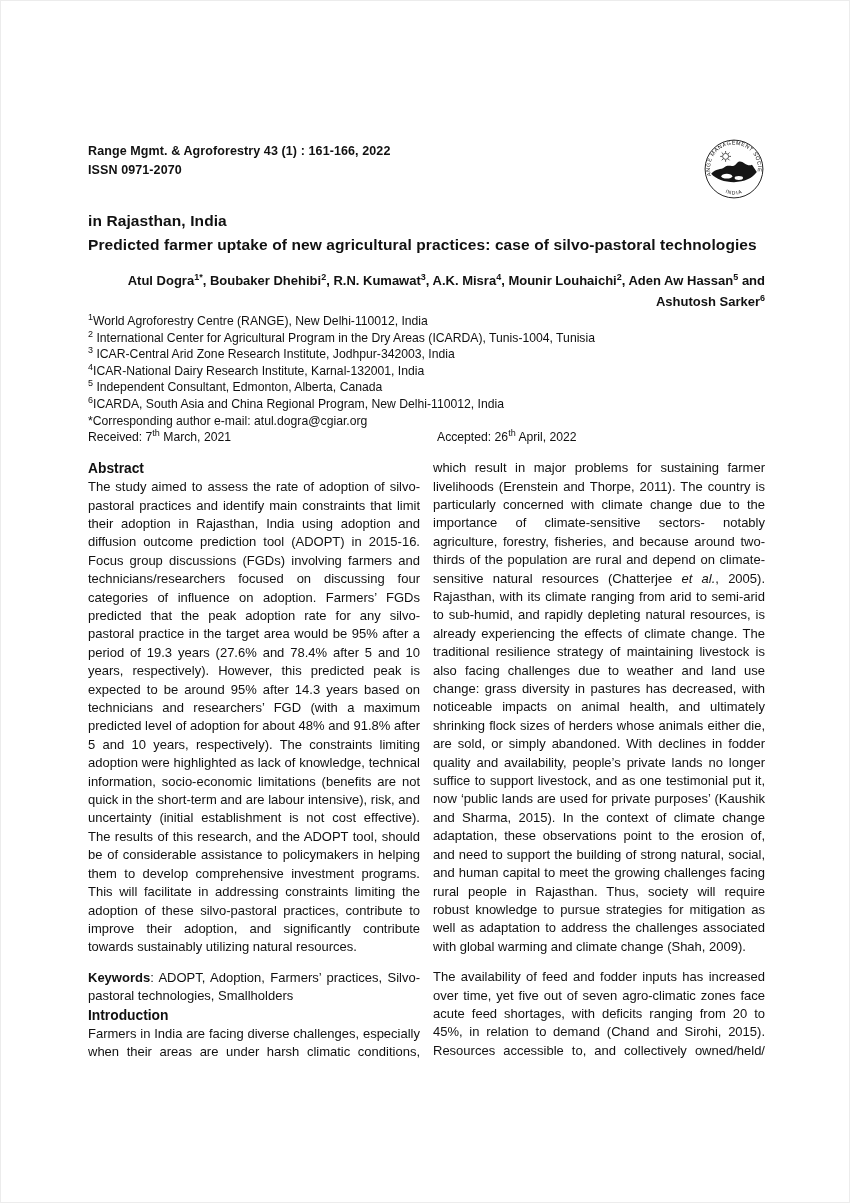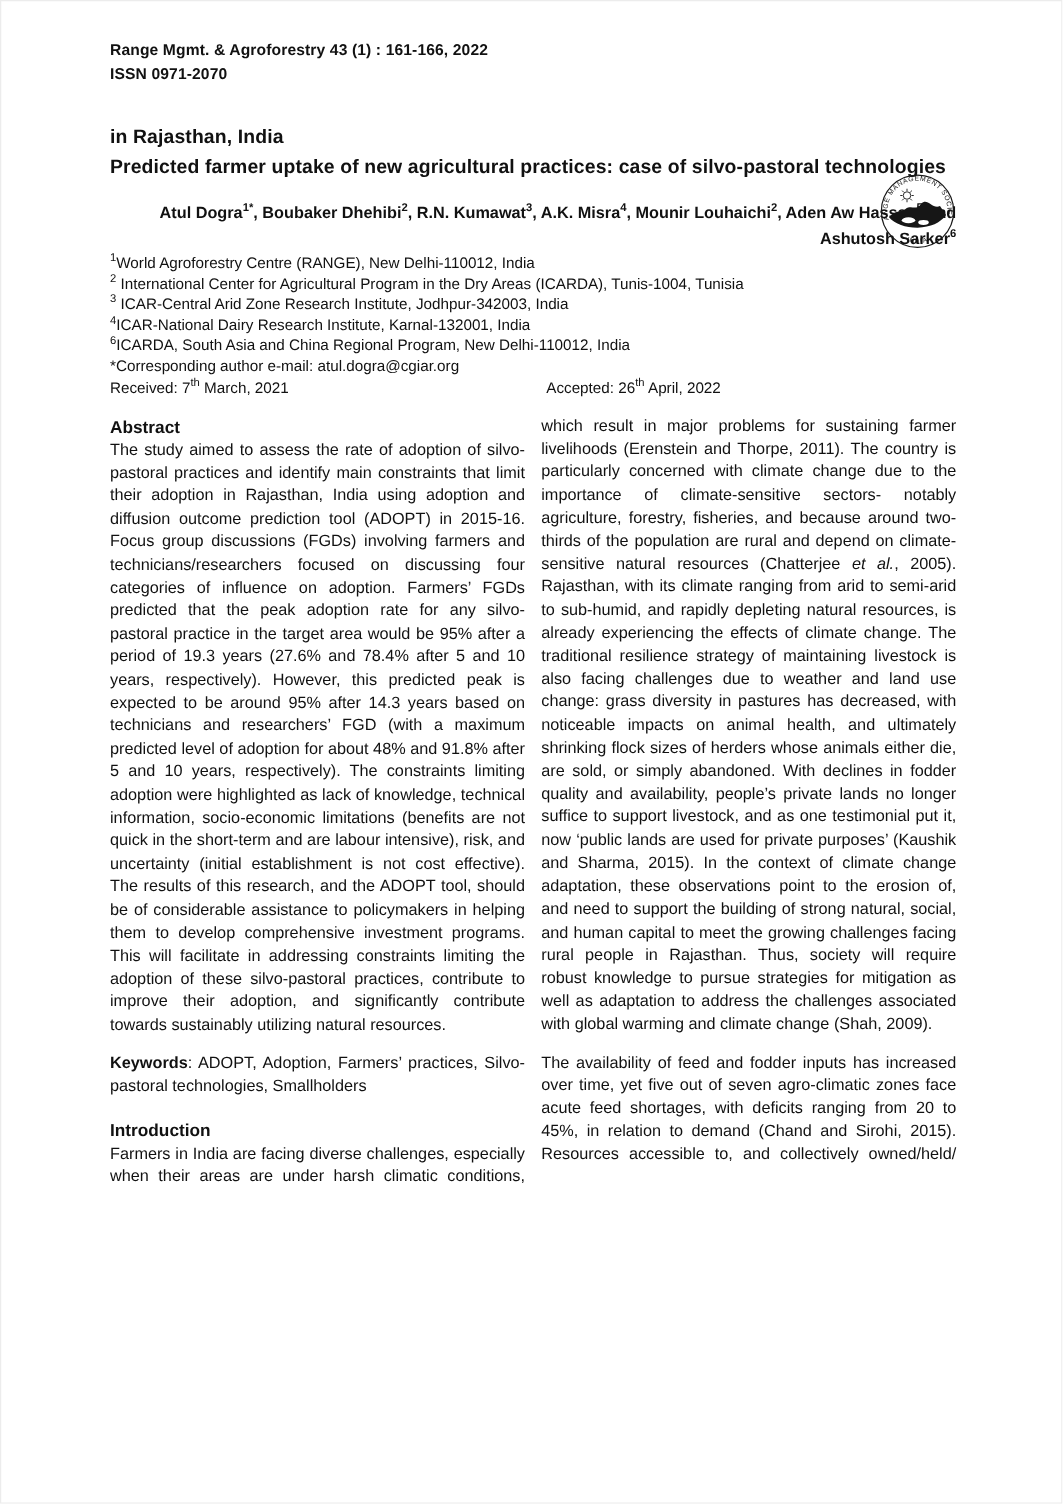--- a/index.html
+++ b/index.html
@@ -13,25 +13,25 @@
     box-shadow: inset 0 0 0 1px #ececec;
     overflow: hidden;
   }
   .content {
     position: absolute;
     left: 88px;
     top: 0;
     width: 677px;
   }
   .journal-meta {
+    padding-top: 142px;
     font-weight: bold;
     font-size: 12.5px;
     line-height: 19px;
     letter-spacing: 0.1px;
-    margin-top: 31px;
   }
   .logo {
     position: absolute;
     top: 138px;
     left: 616px;
     width: 60px;
     height: 62px;
   }
   h1.title {
     margin: 29px 0 0 0;
@@ -71,21 +71,21 @@
     font-weight: bold;
     line-height: 19px;
   }
   .col p {
     margin: 0;
     font-size: 13px;
     line-height: 18.4px;
     text-align: justify;
   }
   .col p.gap-after { margin-bottom: 12px; }
-  .col p.gap-after-lg { margin-bottom: 17px; }
+  .col p.gap-after-lg { }
   .cont { text-align-last: justify; }
   .keywords b { font-weight: bold; }
   .etal { font-style: italic; }
 </style>
 </head>
 <body>
 
 <div class="page">
   <div class="content">
 
@@ -129,20 +129,21 @@
       <span>Predicted farmer uptake of new agricultural practices: case of silvo-pastoral technologies</span>
     </h1>
 
     <p class="authors"><span><span>Atul Dogra</span><sup>1*</sup><span>, </span></span><span><span>Boubaker Dhehibi</span><sup>2</sup><span>, </span></span><span><span>R.N. Kumawat</span><sup>3</sup><span>, </span></span><span><span>A.K. Misra</span><sup>4</sup><span>, </span></span><span><span>Mounir Louhaichi</span><sup>2</sup><span>, </span></span><span><span>Aden Aw Hassan</span><sup>5</sup><span> and </span></span><span><span>Ashutosh Sarker</span><sup>6</sup></span></p>
 
     <div class="affiliations">
       <div class="affil"><sup>1</sup><span>World Agroforestry Centre (RANGE), New Delhi-110012, India</span></div>
       <div class="affil"><sup>2</sup><span> International Center for Agricultural Program in the Dry Areas (ICARDA), Tunis-1004, Tunisia</span></div>
       <div class="affil"><sup>3</sup><span> ICAR-Central Arid Zone Research Institute, Jodhpur-342003, India</span></div>
       <div class="affil"><sup>4</sup><span>ICAR-National Dairy Research Institute, Karnal-132001, India</span></div>
+      <div class="affil"><sup>5</sup><span> Independent Consultant, Edmonton, Alberta, Canada</span></div>
       <div class="affil"><sup>6</sup><span>ICARDA, South Asia and China Regional Program, New Delhi-110012, India</span></div>
       <div class="affil">*Corresponding author e-mail: atul.dogra@cgiar.org</div>
     </div>
 
     <div class="dates">
       <span class="received"><span>Received: 7</span><sup>th</sup><span> March, 2021</span></span><span class="accepted"><span>Accepted: 26</span><sup>th</sup><span> April, 2022</span></span>
     </div>
 
     <div class="columns">
       <div class="col">

